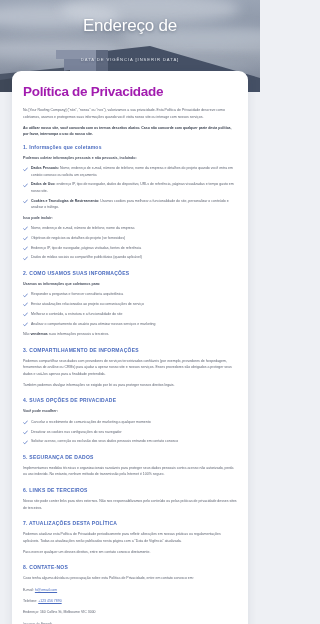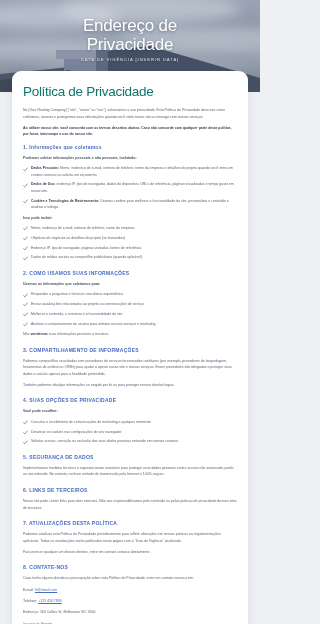--- a/index.html
+++ b/index.html
@@ -49,21 +49,21 @@
 
   
   .card {
     position:absolute; left:12px; top:71px; width:236px;
     background:#ffffff;
     border-radius:9px;
     padding:13px 11px 12px 11px;
     box-shadow:0 2px 10px rgba(40,50,70,.10);
   }
   .card-title {
-    color:#0f766e; font-size:13.5px; font-weight:400;
+    color:#a21caf; font-size:13.5px; font-weight:700;
     letter-spacing:-0.3px; margin-bottom:8px;
   }
   p.body {
     color:#5e6472; font-size:3.5px; line-height:6.6px;
     margin-bottom:4.5px; text-align:left;
   }
   p.body b { color:#39404f; font-weight:700; }
   .lead {
     color:#4a5160; font-size:3.6px; line-height:6.4px;
     font-weight:700; margin:4px 0 4px 0;
@@ -107,21 +107,20 @@
         <polygon points="96,92 96,52 150,46 260,78 260,92" fill="#455065"></polygon>
         <polygon points="64,58 64,92 100,92 100,58" fill="#79839a"></polygon>
         <polygon points="56,50 108,50 108,59 56,59" fill="#8a93a8"></polygon>
         <polygon points="96,50 108,50 108,92 96,92" fill="#5e687e"></polygon>
         <polygon points="0,92 0,80 70,70 70,92" fill="#3f4858"></polygon>
       </svg>
     </div>
 
     <div class="hero-title">
       <div>Endereço de</div>
-      <div>Privacidade</div>
     </div>
     <div class="hero-sub">DATA DE VIGÊNCIA [INSERIR DATA]</div>
   </div>
 
   <div class="card">
     <div class="card-title">Política de Privacidade</div>
     <div id="content">
         <p class="body">Na [Your Roofing Company] ("nós", "nossa" ou "nos"), valorizamos a sua privacidade. Esta Política de Privacidade descreve como coletamos, usamos e protegemos suas informações quando você visita nosso site ou interage com nossos serviços.</p>
         <p class="body"><b>Ao utilizar nosso site, você concorda com os termos descritos abaixo. Caso não concorde com qualquer parte desta política, por favor, interrompa o uso do nosso site.</b></p>
         <h2 class="sec first">1. Informações que coletamos</h2>

